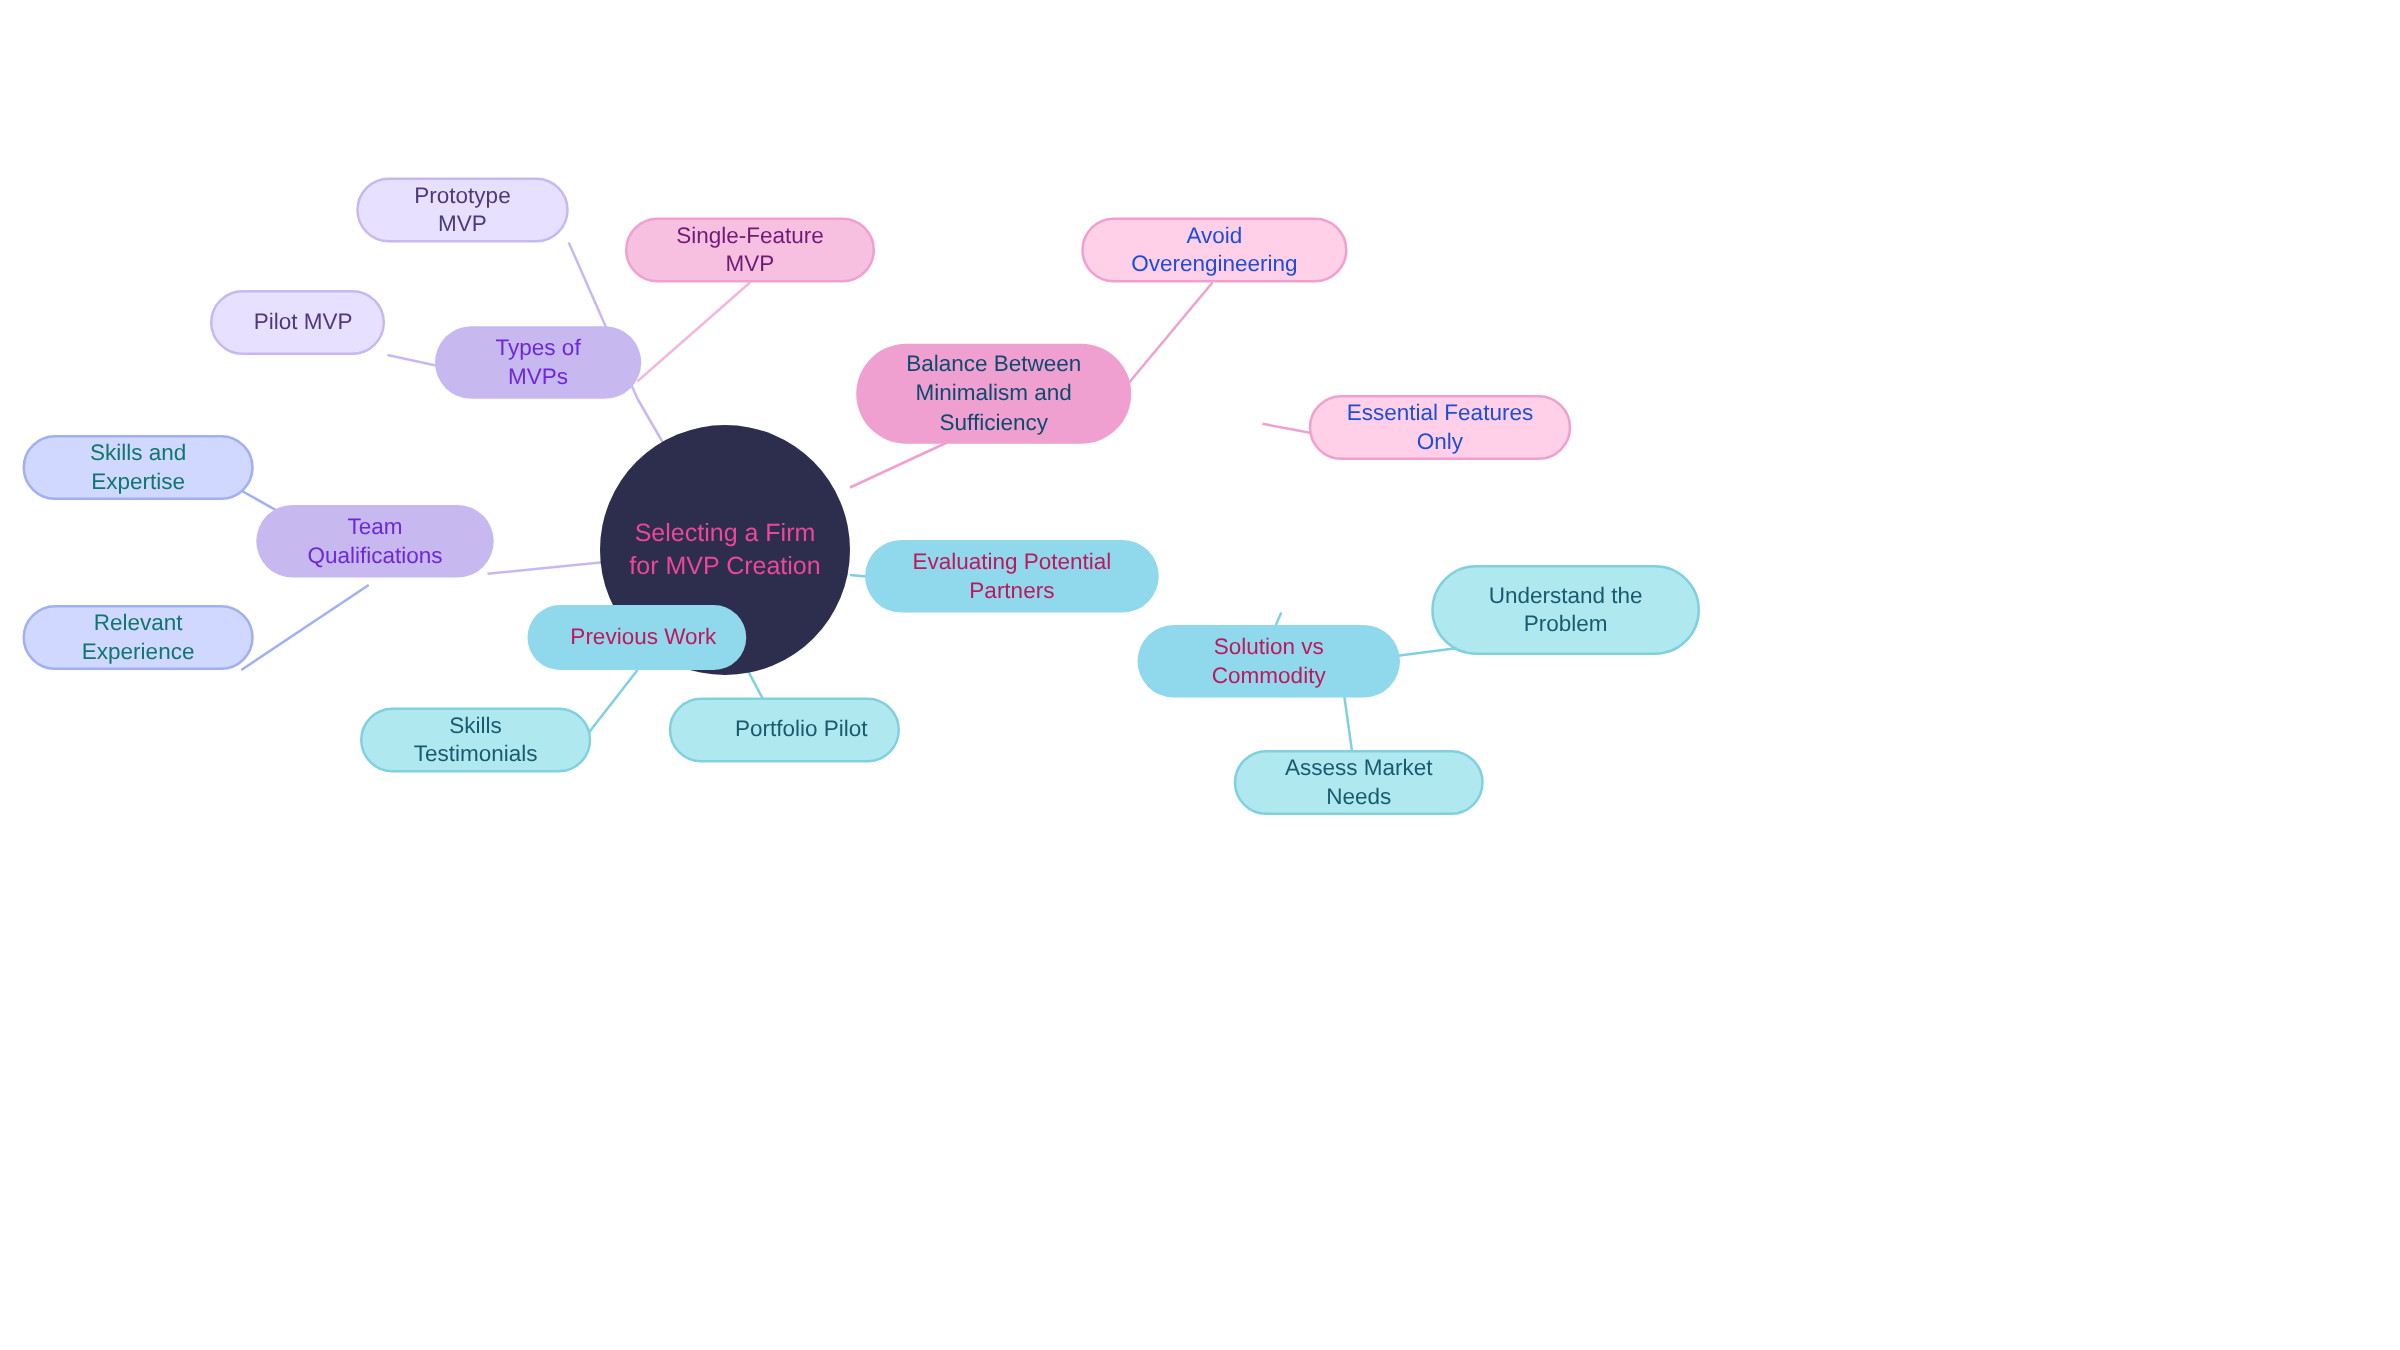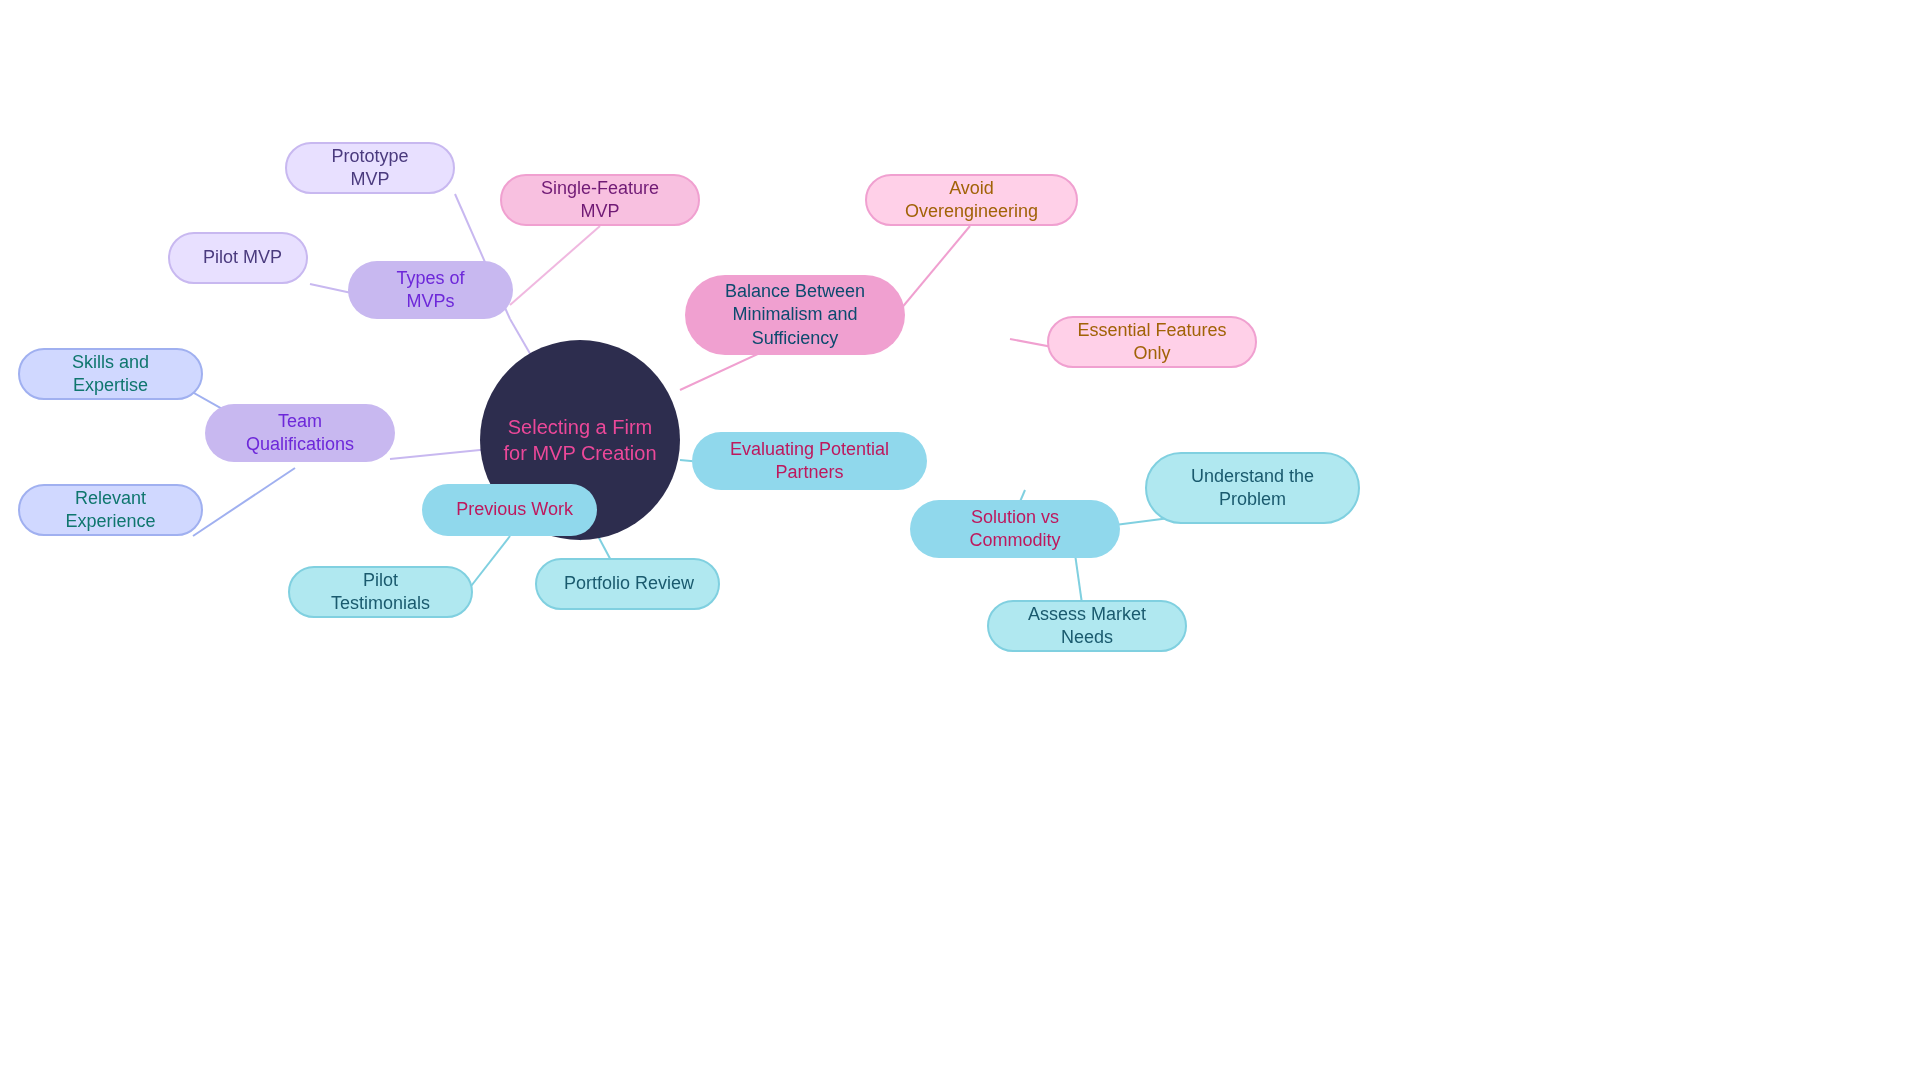--- a/index.html
+++ b/index.html
@@ -59,21 +59,21 @@
       color: #0c4a6e;
       border: none;
     }
     .pink-medium {
       background: #f8c0e0;
       color: #701a75;
       border: 2px solid #f0a0d0;
     }
     .pink-light {
       background: #ffd0e8;
-      color: #a16207;
+      color: #1d4ed8;
       border: 2px solid #f0a0d0;
     }
     
     .teal {
       background: #b0e8f0;
       color: #1a5a6e;
       border: 2px solid #80d0e0;
     }
     .teal-medium {
       background: #90d8ec;
@@ -171,25 +171,25 @@
 
 <div class="node lavender" style="left: 18px; top: 484px; width: 185px; height: 52px;">
   <span>Relevant Experience</span>
 </div>
 
 <div class="node teal-medium" style="left: 422px; top: 484px; width: 175px; height: 52px;">
   <span>Previous Work</span>
 </div>
 
 <div class="node teal" style="left: 288px; top: 566px; width: 185px; height: 52px;">
-  <span>Pilot Testimonials</span>
+  <span>Skills Testimonials</span>
 </div>
 
 <div class="node teal" style="left: 535px; top: 558px; width: 185px; height: 52px;">
-  <span>Portfolio Review</span>
+  <span>Portfolio Pilot</span>
 </div>
 
 <div class="node teal-medium" style="left: 692px; top: 432px; width: 235px; height: 58px;">
   <span>Evaluating Potential Partners</span>
 </div>
 
 <div class="node teal-medium" style="left: 910px; top: 500px; width: 210px; height: 58px;">
   <span>Solution vs Commodity</span>
 </div>
 

